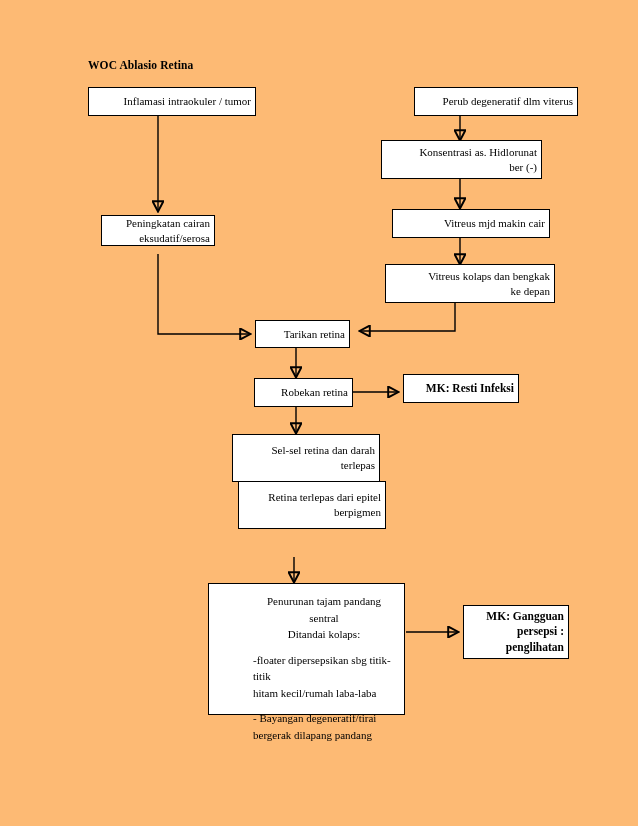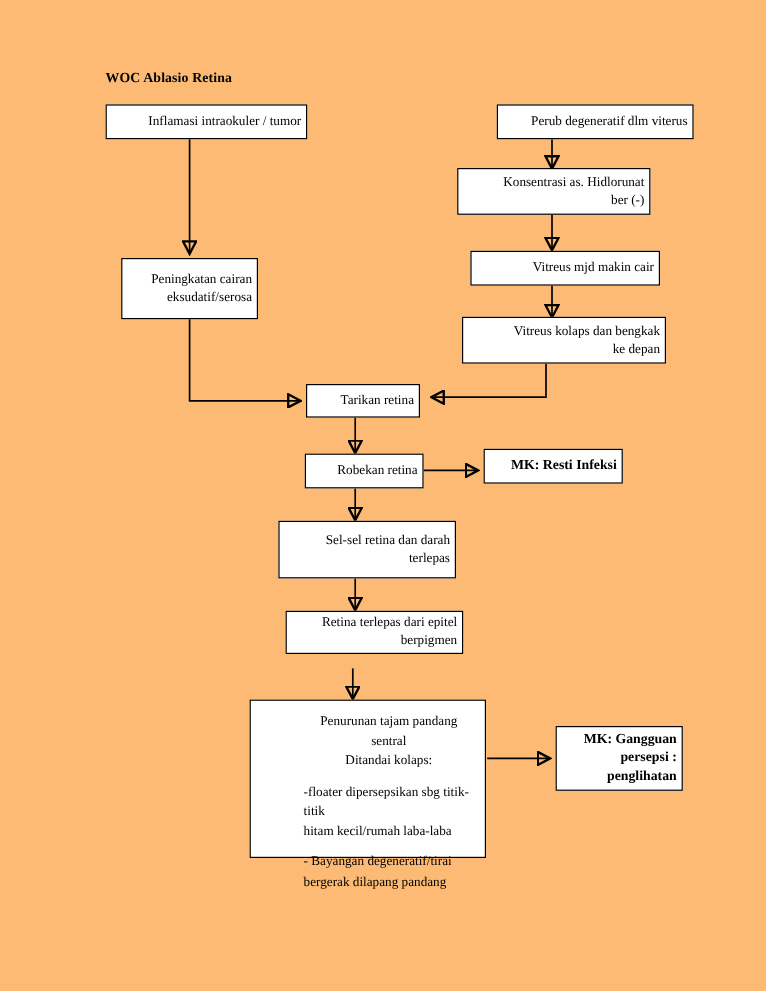--- a/index.html
+++ b/index.html
@@ -150,21 +150,21 @@
     <span class="lines">Vitreus mjd makin cair</span>
   </div>
 
   <div class="node" style="left:385px; top:264px; width:170px; height:39px;">
     <span class="lines">
       <span class="line">Vitreus kolaps dan bengkak</span>
       <span class="line">ke depan</span>
     </span>
   </div>
 
-  <div class="node" style="left:101px; top:215px; width:114px; height:51px;">
+  <div class="node" style="left:101px; top:215px; width:114px; height:31px;">
     <span class="lines">
       <span class="line">Peningkatan cairan</span>
       <span class="line">eksudatif/serosa</span>
     </span>
   </div>
 
   <div class="node" style="left:255px; top:320px; width:95px; height:28px;">
     <span class="lines">Tarikan retina</span>
   </div>
 
@@ -176,21 +176,21 @@
     <span class="lines">MK: Resti Infeksi</span>
   </div>
 
   <div class="node" style="left:232px; top:434px; width:148px; height:48px;">
     <span class="lines">
       <span class="line">Sel-sel retina dan darah</span>
       <span class="line">terlepas</span>
     </span>
   </div>
 
-  <div class="node" style="left:238px; top:509px; width:148px; height:36px;font-family:Liberation Serif, serif;">
+  <div class="node" style="left:238px; top:481px; width:148px; height:48px;font-family:Liberation Serif, serif;">
     <span class="lines">
       <span class="line">Retina terlepas dari epitel</span>
       <span class="line">berpigmen</span>
     </span>
   </div>
 
   <div class="node textblock" style="left:208px; top:583px; width:197px; height:132px;padding-left:44px;">
     <span class="center">Penurunan tajam pandang sentral</span>
     <span class="center">Ditandai kolaps:</span>
     <span class="para">

